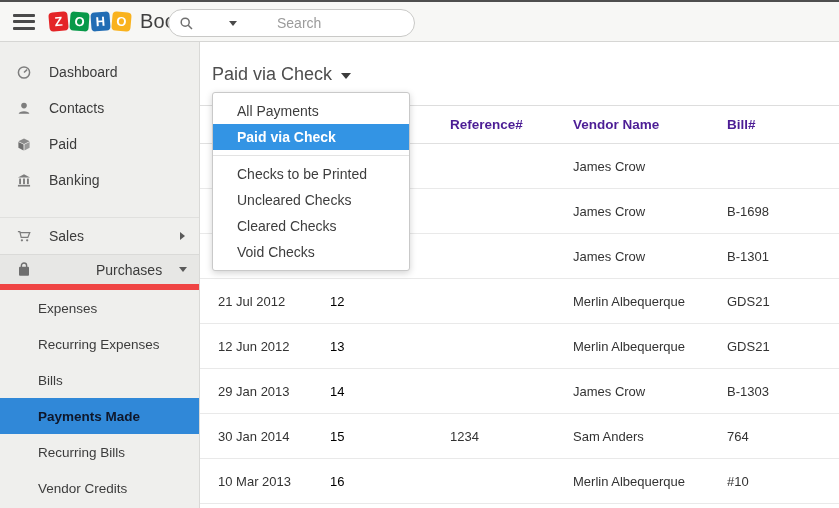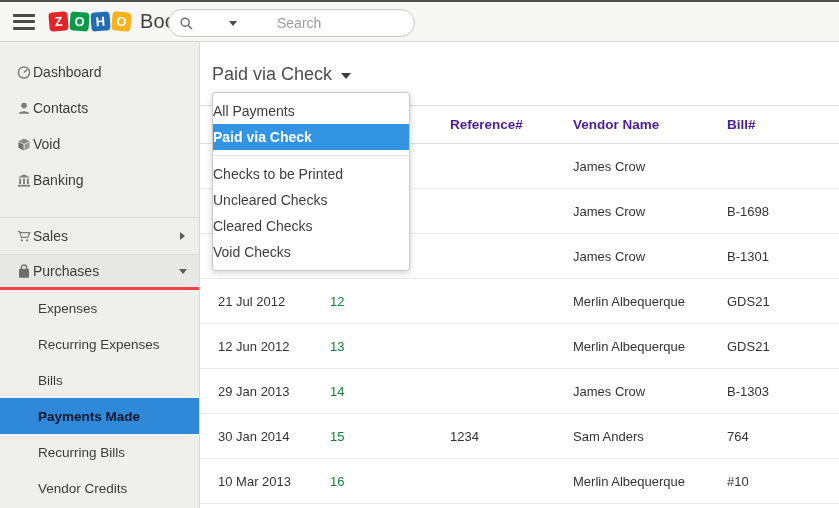--- a/index.html
+++ b/index.html
@@ -28,23 +28,23 @@
                    border-top:5px solid #4a4a4a; margin-left:4px; }
   .search input { border:none; outline:none; background:transparent; margin-left:8px; width:170px;
                   font-size:14px; color:#555; font-family:inherit; }
   .search input::placeholder { color:#9b9b9b; }
 
   
   .sidebar { position:absolute; top:42px; left:0; width:200px; height:466px;
              background:#efefed; border-right:1px solid #d9d9d7; }
   .snav-item { height:36px; display:flex; align-items:center; cursor:pointer; position:relative; }
   .snav-item .sicon { width:14px; margin-left:17px; display:flex; align-items:center; }
-  .snav-item .slabel { margin-left:2px; font-size:14px; color:#3c3c3c; }
+  .snav-item .slabel { margin-left:18px; font-size:14px; color:#3c3c3c; }
   .snav-gap { height:20px; border-bottom:1px solid #e0e0de; }
-  .snav-item.group-purchases { background:#e7e7e5; border-top:1px solid #dadad8; border-bottom:3px solid #ef4444; }
+  .snav-item.group-purchases { background:#e7e7e5; border-top:1px solid #dadad8; border-bottom:6px solid #ef4444;gap:47px; }
   .arrow-right { position:absolute; right:14px; width:0; height:0;
                  border-top:4px solid transparent; border-bottom:4px solid transparent; border-left:5px solid #5a5a5a; }
   .arrow-down { position:absolute; right:12px; width:0; height:0;
                 border-left:4px solid transparent; border-right:4px solid transparent; border-top:5px solid #5a5a5a; }
   .ssub-item { height:36px; display:flex; align-items:center; cursor:pointer; }
   .ssub-item .slabel { margin-left:38px; font-size:13.5px; color:#3c3c3c; }
   .ssub-item.selected { background:#3088d8; }
   .ssub-item.selected .slabel { color:#0f172a; font-weight:bold; }
 
   
@@ -57,27 +57,27 @@
   .thead { position:absolute; left:0; right:0; top:63px; height:39px;
            border-top:1px solid #dddddd; border-bottom:1px solid #e0e0e0;
            display:grid; grid-template-columns:112px 120px 123px 154px 1fr;
            padding-left:18px; align-items:center; }
   .thead .hcell { font-size:13.5px; font-weight:bold; color:#4c1d95; }
   .tbody { position:absolute; left:0; right:0; top:102px; }
   .trow { height:45px; border-bottom:1px solid #e9e9e9;
           display:grid; grid-template-columns:112px 120px 123px 154px 1fr;
           padding-left:18px; align-items:center; cursor:pointer; }
   .trow .cell { font-size:13px; color:#333; }
-  .trow .cell.pay { color:#15803d; }
+  .trow .cell.pay { color:#000000; }
 
   
   .dropdown { position:absolute; left:12px; top:50px; width:198px; background:#fff;
               border:1px solid #c9c9c9; border-radius:3px; box-shadow:0 2px 7px rgba(0,0,0,0.18);
               padding:5px 0; z-index:10; }
-  .ditem { height:26px; line-height:26px; font-size:14px; color:#3d3d3d; cursor:pointer; }
+  .ditem { height:26px; line-height:26px; padding-left:24px; font-size:14px; color:#3d3d3d; cursor:pointer; }
   .ditem.selected { background:#3394e4; color:#fff; font-weight:bold; }
   .ddivider { height:1px; background:#e3e3e3; margin:5px 0; }
 </style>
 </head>
 <body>
 
 <div id="app">
 
   <div class="topbar">
     <div class="hamburger">
@@ -124,21 +124,21 @@
       <span class="slabel">Contacts</span>
     </div>
     <div class="snav-item">
       <span class="sicon">
         <svg width="15" height="15" viewBox="0 0 15 15">
             <polygon points="7.5,1 13.5,4 7.5,7 1.5,4" fill="#8a8a8a"></polygon>
             <polygon points="1.5,4.8 7,7.6 7,13.8 1.5,11" fill="#6f6f6f"></polygon>
             <polygon points="13.5,4.8 8,7.6 8,13.8 13.5,11" fill="#9a9a9a"></polygon>
           </svg>
       </span>
-      <span class="slabel">Void</span>
+      <span class="slabel">Paid</span>
     </div>
     <div class="snav-item">
       <span class="sicon">
         <svg width="15" height="15" viewBox="0 0 15 15">
             <polygon points="7.5,0.8 14,4.4 1,4.4" fill="#7d7d7d"></polygon>
             <rect x="2.3" y="5.4" width="2" height="6" fill="#7d7d7d"></rect>
             <rect x="6.5" y="5.4" width="2" height="6" fill="#7d7d7d"></rect>
             <rect x="10.7" y="5.4" width="2" height="6" fill="#7d7d7d"></rect>
             <rect x="1" y="12.2" width="13" height="1.8" fill="#7d7d7d"></rect>
           </svg>

